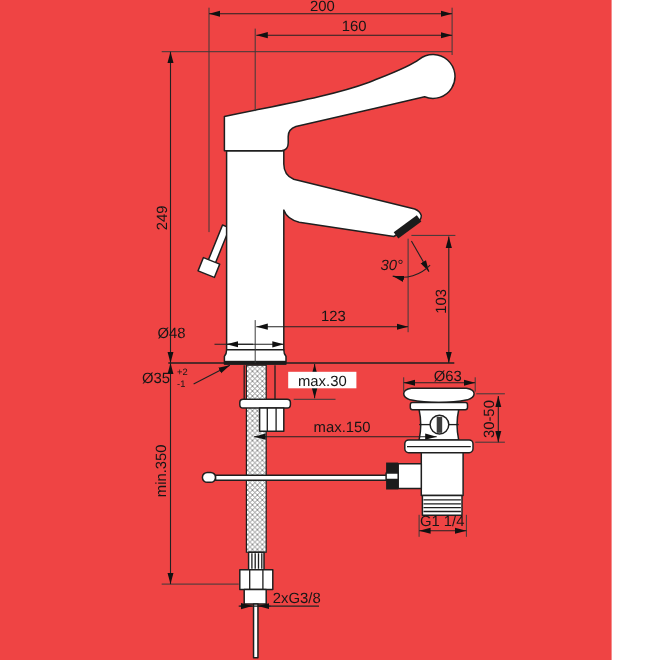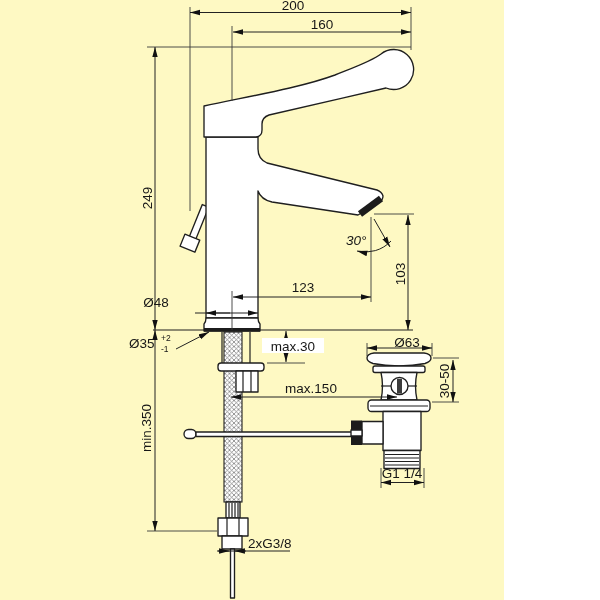--- a/index.html
+++ b/index.html
@@ -1,16 +1,16 @@
 <!DOCTYPE html>
 <html><head>
 <meta charset="utf-8">
 <style>
   html,body{margin:0;padding:0;background:#ffffff;}
-  .stage{width:504px;height:600px;background:#fef9c3;position:relative;font-family:"Liberation Sans",sans-serif;}
+  .stage{width:556px;height:600px;background:#ef4444;position:relative;font-family:"Liberation Sans",sans-serif;}
   svg{display:block;}
   text{fill:#161616;font-family:"Liberation Sans",sans-serif;font-size:13.5px;}
   .rot{font-size:13.5px;}
   .sup{font-size:8.5px;}
   .ital{font-style:italic;}
   .draw{fill:#ffffff;stroke:#1f1f1f;stroke-width:1.35;stroke-linejoin:round;}
   .draw2{fill:none;stroke:#1f1f1f;stroke-width:1.2;}
   .dark{fill:#1c1c1c;stroke:none;}
   .dim{stroke:#222;stroke-width:1;fill:none;}
   .ext{stroke:#3a3a3a;stroke-width:0.9;fill:none;}

